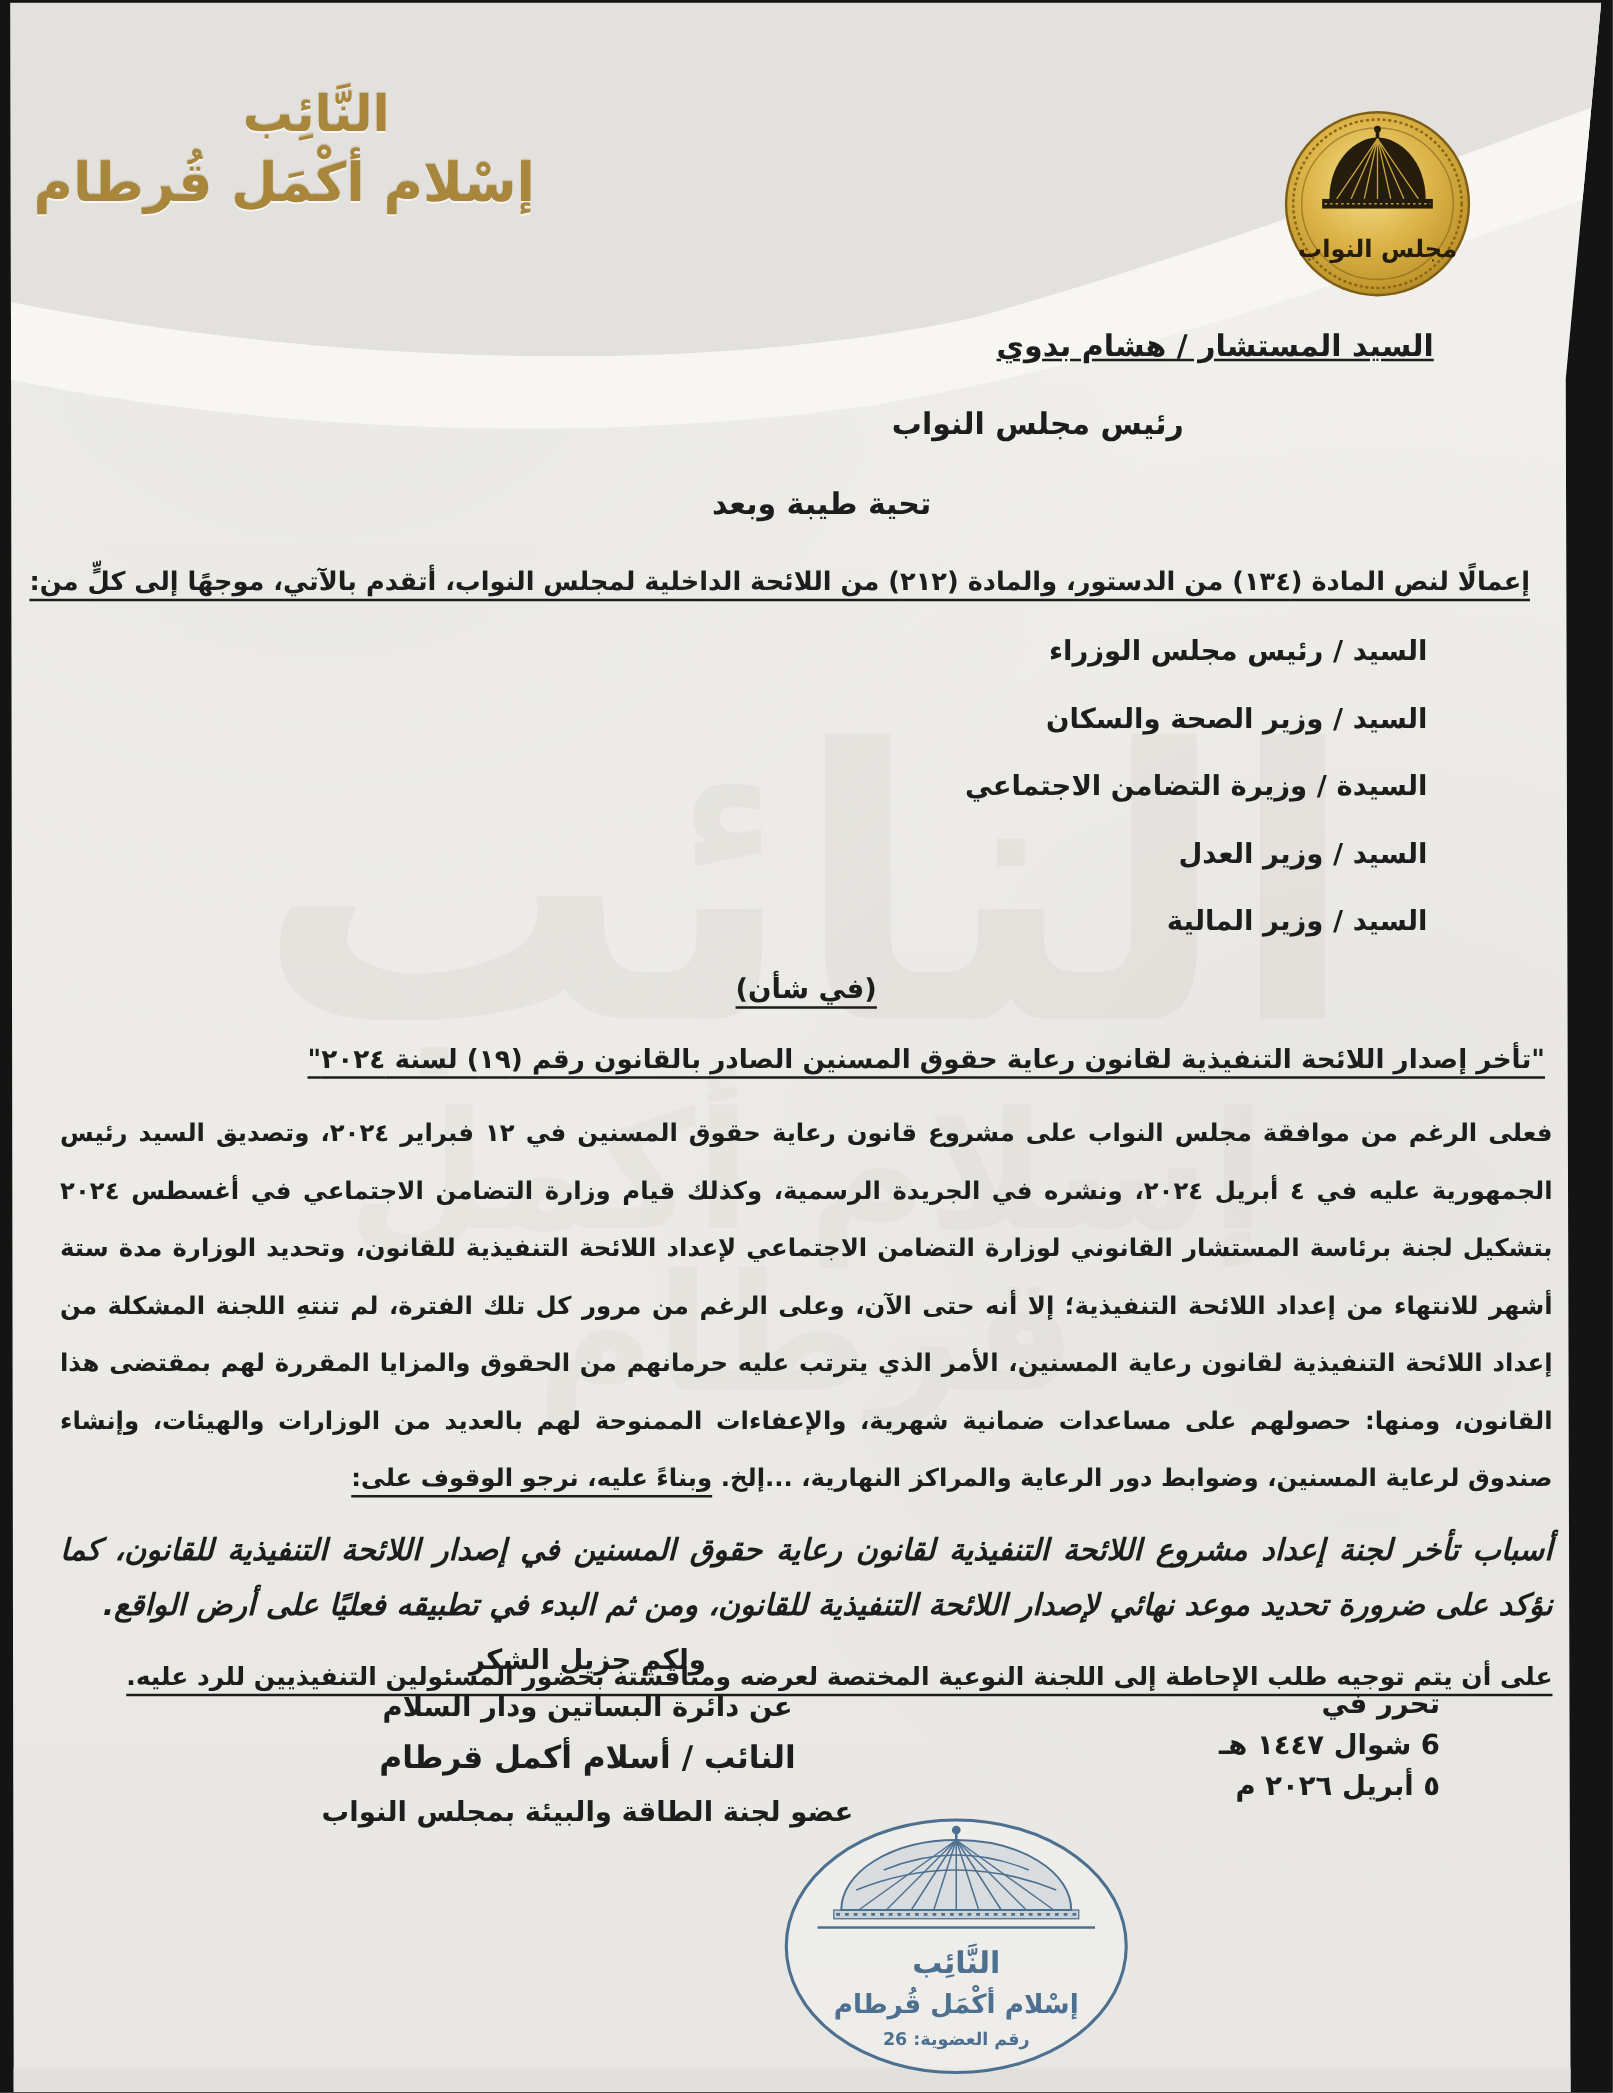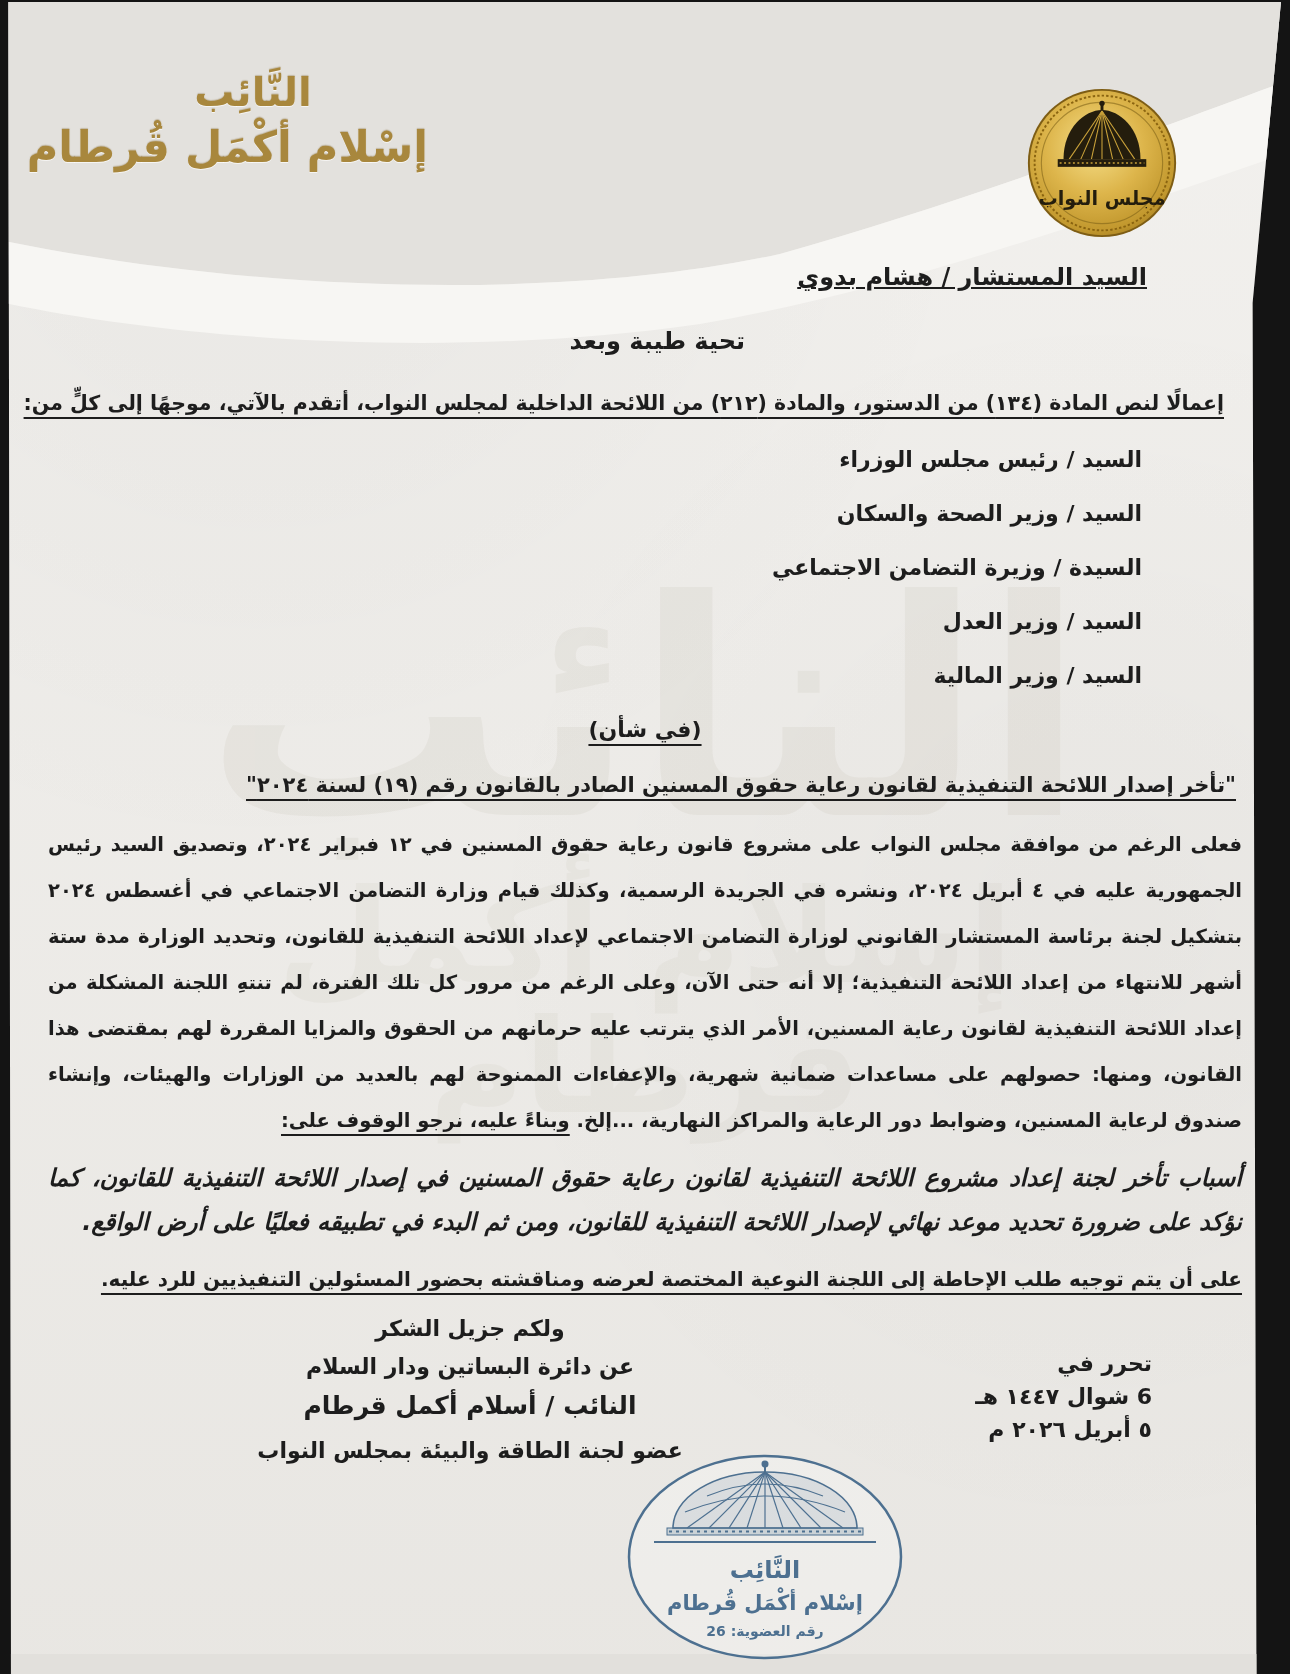--- a/index.html
+++ b/index.html
@@ -95,20 +95,21 @@
           <line x1="0" y1="-44" x2="34" y2="6"></line>
         </g>
         <rect x="-46" y="6" width="92" height="8" fill="#241d0d"></rect>
         <line x1="-44" y1="10" x2="44" y2="10" stroke="#caa23a" stroke-width="1.4" stroke-dasharray="2 2.6"></line>
       </g>
       <text x="0" y="44" text-anchor="middle" font-family="DejaVu Sans, sans-serif" font-size="20" font-weight="bold" fill="#241d0d">مجلس النواب</text>
     </svg>
 
     <div class="letter">
       <div class="rcpt1">السيد المستشار / هشام بدوي</div>
+      <div class="rcpt2">رئيس مجلس النواب</div>
       <div class="greet">تحية طيبة وبعد</div>
       <div class="intro"><span class="u">إعمالًا لنص المادة (١٣٤) من الدستور، والمادة (٢١٢) من اللائحة الداخلية لمجلس النواب، أتقدم بالآتي، موجهًا إلى كلٍّ من:</span></div>
       <ul class="addr-list">
         <li>السيد / رئيس مجلس الوزراء</li>
         <li>السيد / وزير الصحة والسكان</li>
         <li>السيدة / وزيرة التضامن الاجتماعي</li>
         <li>السيد / وزير العدل</li>
         <li>السيد / وزير المالية</li>
       </ul>
       <div class="subject-label"><span class="u">(في شأن)</span></div>

